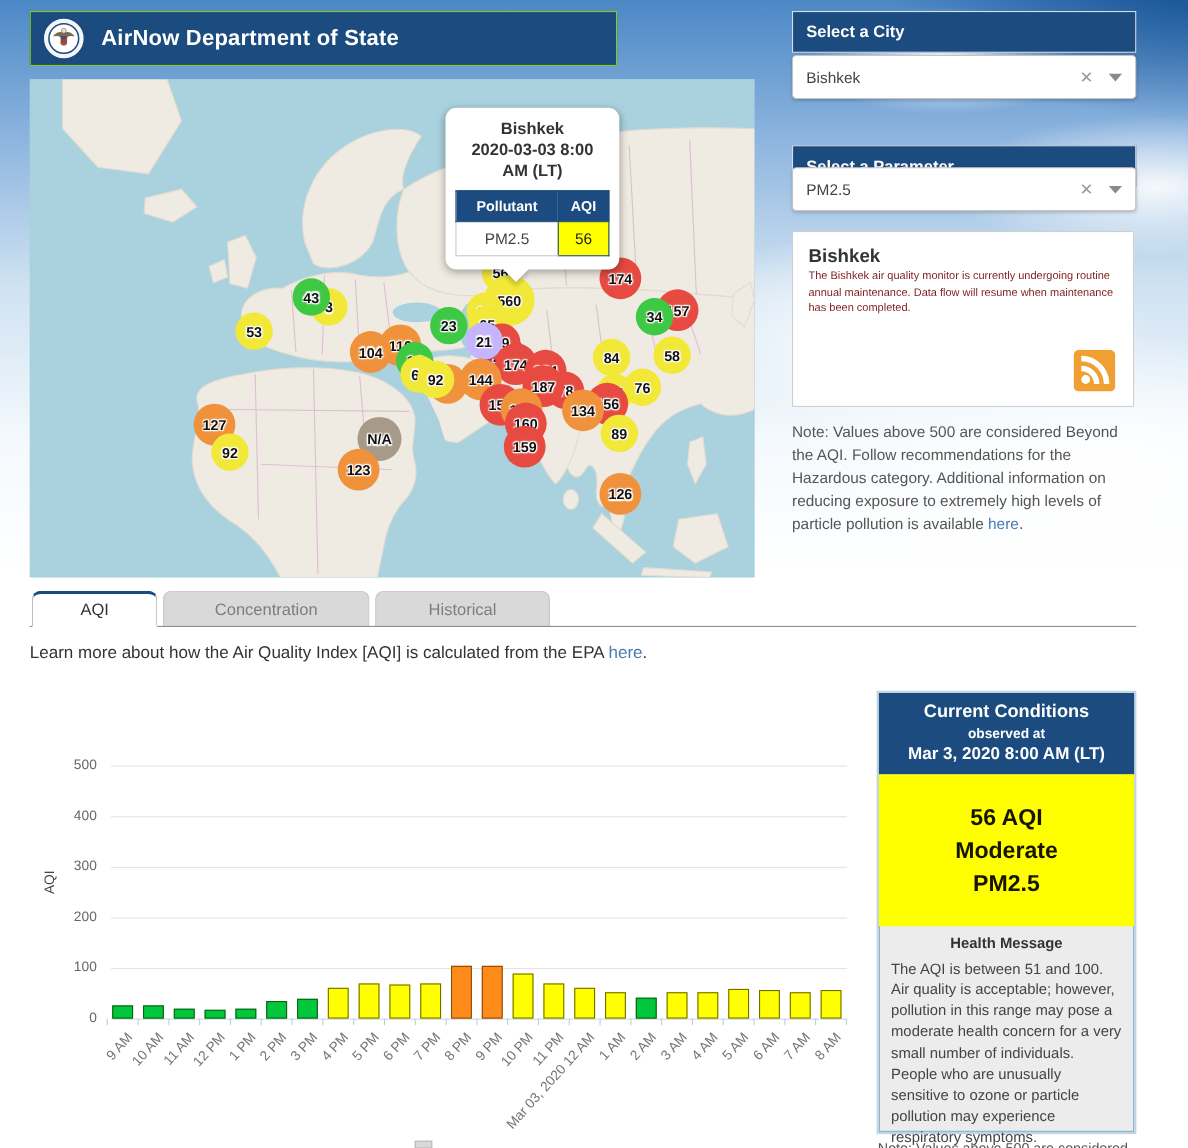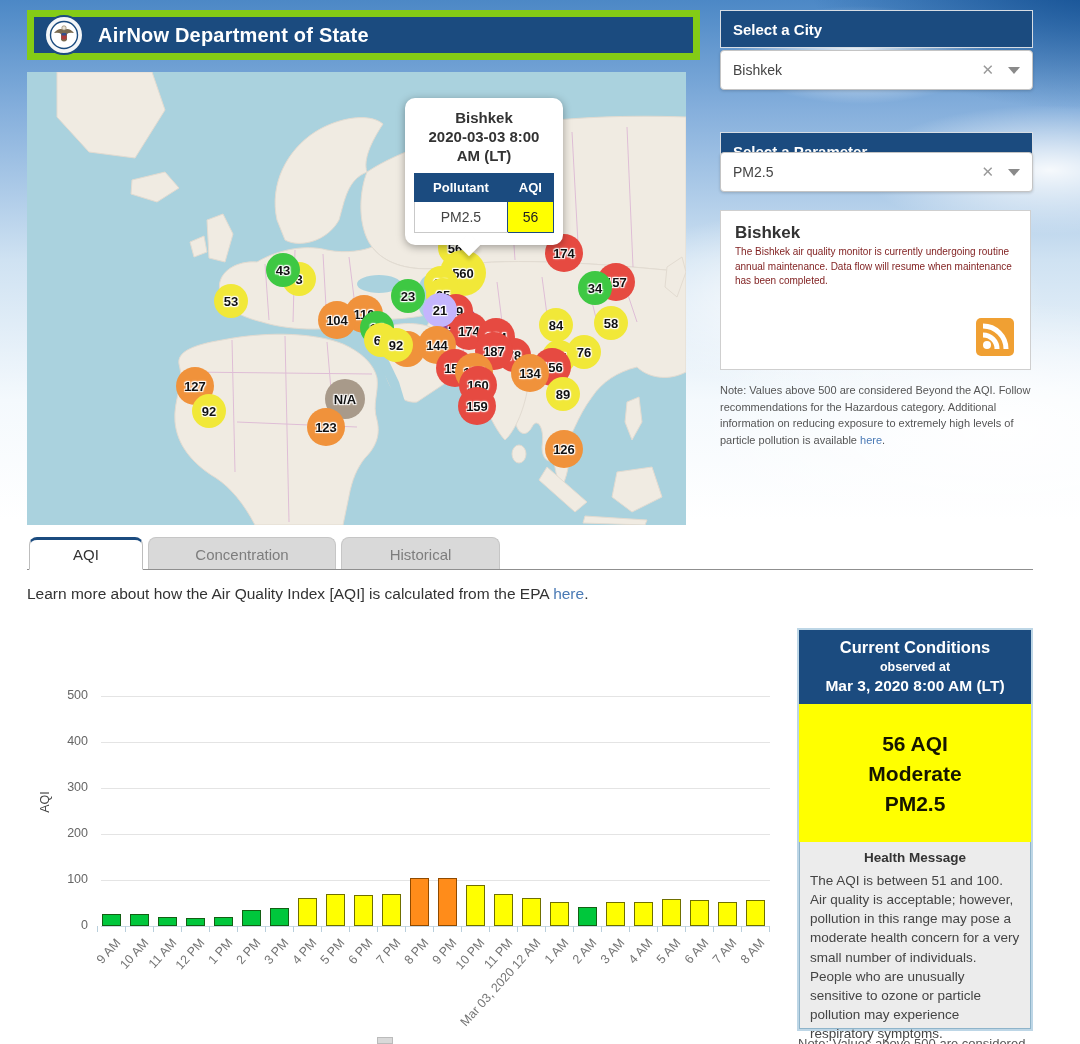--- a/index.html
+++ b/index.html
@@ -12,22 +12,22 @@
     background:
       radial-gradient(420px 190px at 102% -4%, rgba(14,74,141,.95), rgba(14,74,141,0) 70%),
       radial-gradient(180px 70px at 860px 55px, rgba(255,255,255,.95), rgba(255,255,255,0) 70%),
       radial-gradient(260px 90px at 1050px 170px, rgba(255,255,255,.9), rgba(255,255,255,0) 72%),
       radial-gradient(300px 120px at 820px 300px, rgba(255,255,255,.95), rgba(255,255,255,0) 75%),
       radial-gradient(380px 160px at 1000px 430px, #ffffff, rgba(255,255,255,0) 80%),
       linear-gradient(180deg, #4c88c6 0px, #85afdc 110px, #cfe2f2 260px, #f4f9fd 400px, #ffffff 520px);
   }
 
   
-  .hdr { position:absolute; left:27px; top:10px; width:673px; height:50px;
-    background:#1b4b7f; border:7px solid #84cc16; display:flex; align-items:center; padding-left:10px; }
+  .hdr { position:absolute; left:27px; top:10px; width:534px; height:50px;
+    background:#1b4b7f; border:1px solid #84cc16; display:flex; align-items:center; padding-left:10px; }
   .hdr-title { color:#fff; font-size:20px; font-weight:bold; margin-left:14px; letter-spacing:.2px; }
   .seal { width:40px; height:40px; flex:0 0 40px; }
 
   
   .map { position:absolute; left:27px; top:72px; width:659px; height:453px; overflow:hidden; background:#aad2de; }
   .map svg.land { position:absolute; left:0; top:0; }
   .marker { position:absolute; border-radius:50%; display:flex; align-items:center; justify-content:center;
     font-weight:bold; font-size:13px; color:#111;
     text-shadow:-1px -1px 1px #fff, 1px -1px 1px #fff, -1px 1px 1px #fff, 1px 1px 1px #fff, 0 0 3px #fff; }
 
@@ -52,21 +52,21 @@
   .dd-clear { color:#9a9a9a; font-size:15px; margin-right:14px; cursor:pointer; }
   .dd-caret { width:0; height:0; border-left:6px solid transparent; border-right:6px solid transparent;
     border-top:7px solid #8a8a8a; }
 
   .info-box { position:absolute; left:720px; top:210px; width:311px; height:160px; background:#fff;
     border:1px solid #cfcfcf; padding:12px 14px; }
   .info-title { font-size:17px; font-weight:bold; color:#333; margin-bottom:2px; }
   .info-body { font-size:10px; color:#7f1d1d; line-height:1.45; }
   .rss { position:absolute; right:16px; bottom:13px; width:38px; height:38px; }
 
-  .note { position:absolute; left:720px; top:382px; width:314px; font-size:11px; color:#555; line-height:1.5; }
+  .note { position:absolute; left:720px; top:382px; width:314px; font-size:14px; color:#555; line-height:1.5; }
   a.lnk { color:#4a7ab5; text-decoration:none; }
 
   
   .tabs-line { position:absolute; left:27px; top:569px; width:1006px; height:1px; background:#8f8f8f; }
   .tab { position:absolute; top:537px; height:33px; border-radius:8px 8px 0 0; font-size:15px;
     display:flex; align-items:center; justify-content:center; cursor:pointer; }
   .tab.active { background:#fff; color:#333; border:1px solid #bdbdbd; border-top:3px solid #1b4b7f;
     border-bottom:1px solid #fff; z-index:3; }
   .tab.inactive { background:#d9d9d9; color:#7d7d7d; border:1px solid #c6c6c6; border-bottom:none; }
   .learn { position:absolute; left:27px; top:585px; font-size:15.5px; color:#333; }

